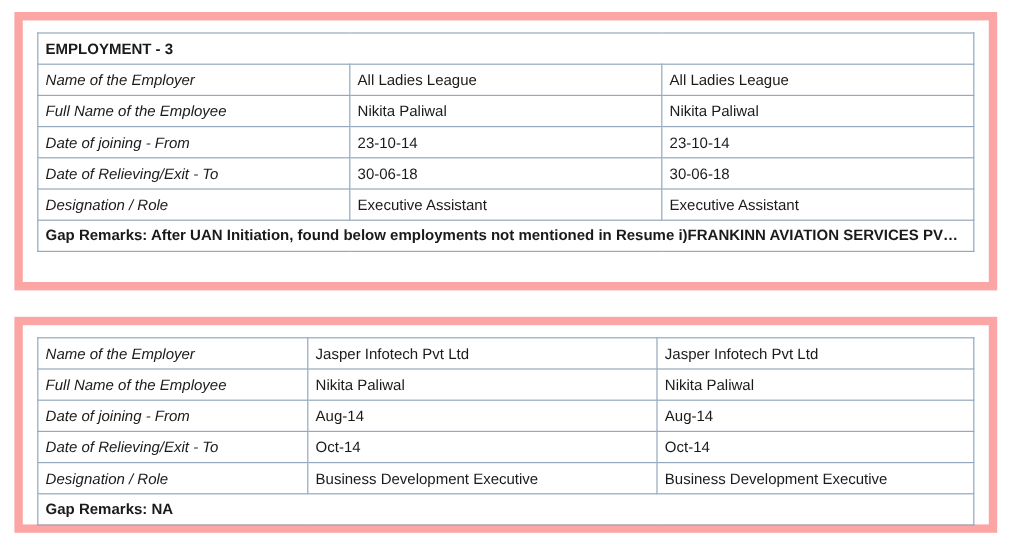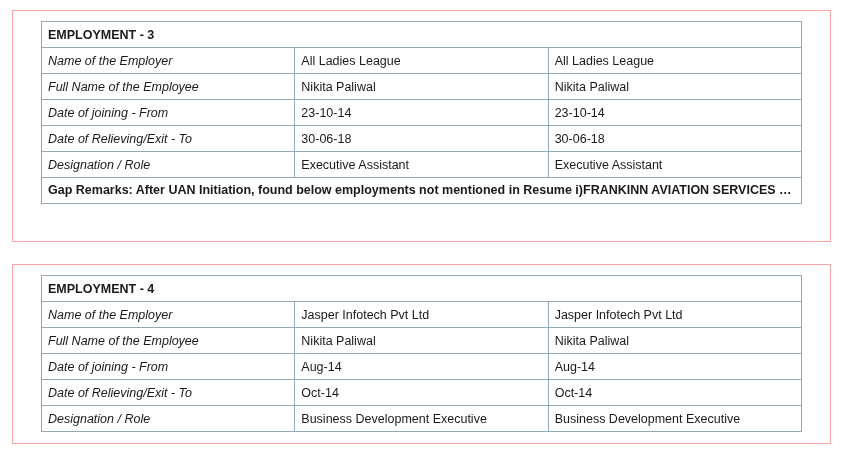--- a/index.html
+++ b/index.html
@@ -18,23 +18,23 @@
   .page {
     width: 843px;
     height: 458px;
     box-sizing: border-box;
     padding: 10px 12px;
     display: flex;
     flex-direction: column;
     gap: 22px;
   }
   .card {
-    border: 1px solid #fca5a5;
+    border: 7px solid #fca5a5;
     box-sizing: border-box;
-    padding: 10px 28px;
+    padding: 10px 12px;
     background: #ffffff;
   }
   .card.first { height: 232px; }
   .card.second { height: 180px; }
 
   table.emp {
     width: 100%;
     border-collapse: collapse;
     table-layout: fixed;
     font-size: 12.5px;
@@ -113,23 +113,20 @@
           <td class="remarks-cell" colspan="3">Gap Remarks: After UAN Initiation, found below employments not mentioned in Resume i)FRANKINN AVIATION SERVICES PVT LTD(24-10-2018 to 01-11-2018) ii)AGA SERVICES (INDIA) PRIVATE LIMITED (04-06-2018 to 02-09-2018). As candidate has not provided the supporting documents, hence considering the gap period as Unable to Verify.</td>
         </tr>
       </tbody>
     </table>
   </div>
 
   <div class="card second">
     <table class="emp">
       <tbody>
         <tr>
-          <td class="header-cell" colspan="3">EMPLOYMENT - 4</td>
-        </tr>
-        <tr>
           <td class="label-cell">Name of the Employer</td>
           <td class="val1">Jasper Infotech Pvt Ltd</td>
           <td class="val2">Jasper Infotech Pvt Ltd</td>
         </tr>
         <tr>
           <td class="label-cell">Full Name of the Employee</td>
           <td class="val1">Nikita Paliwal</td>
           <td class="val2">Nikita Paliwal</td>
         </tr>
         <tr>
@@ -140,17 +137,20 @@
         <tr>
           <td class="label-cell">Date of Relieving/Exit - To</td>
           <td class="val1">Oct-14</td>
           <td class="val2">Oct-14</td>
         </tr>
         <tr>
           <td class="label-cell">Designation / Role</td>
           <td class="val1">Business Development Executive</td>
           <td class="val2">Business Development Executive</td>
         </tr>
+        <tr>
+          <td class="remarks-cell single" colspan="3">Gap Remarks: NA</td>
+        </tr>
       </tbody>
     </table>
   </div>
 
 </div>
 
 </body></html>

